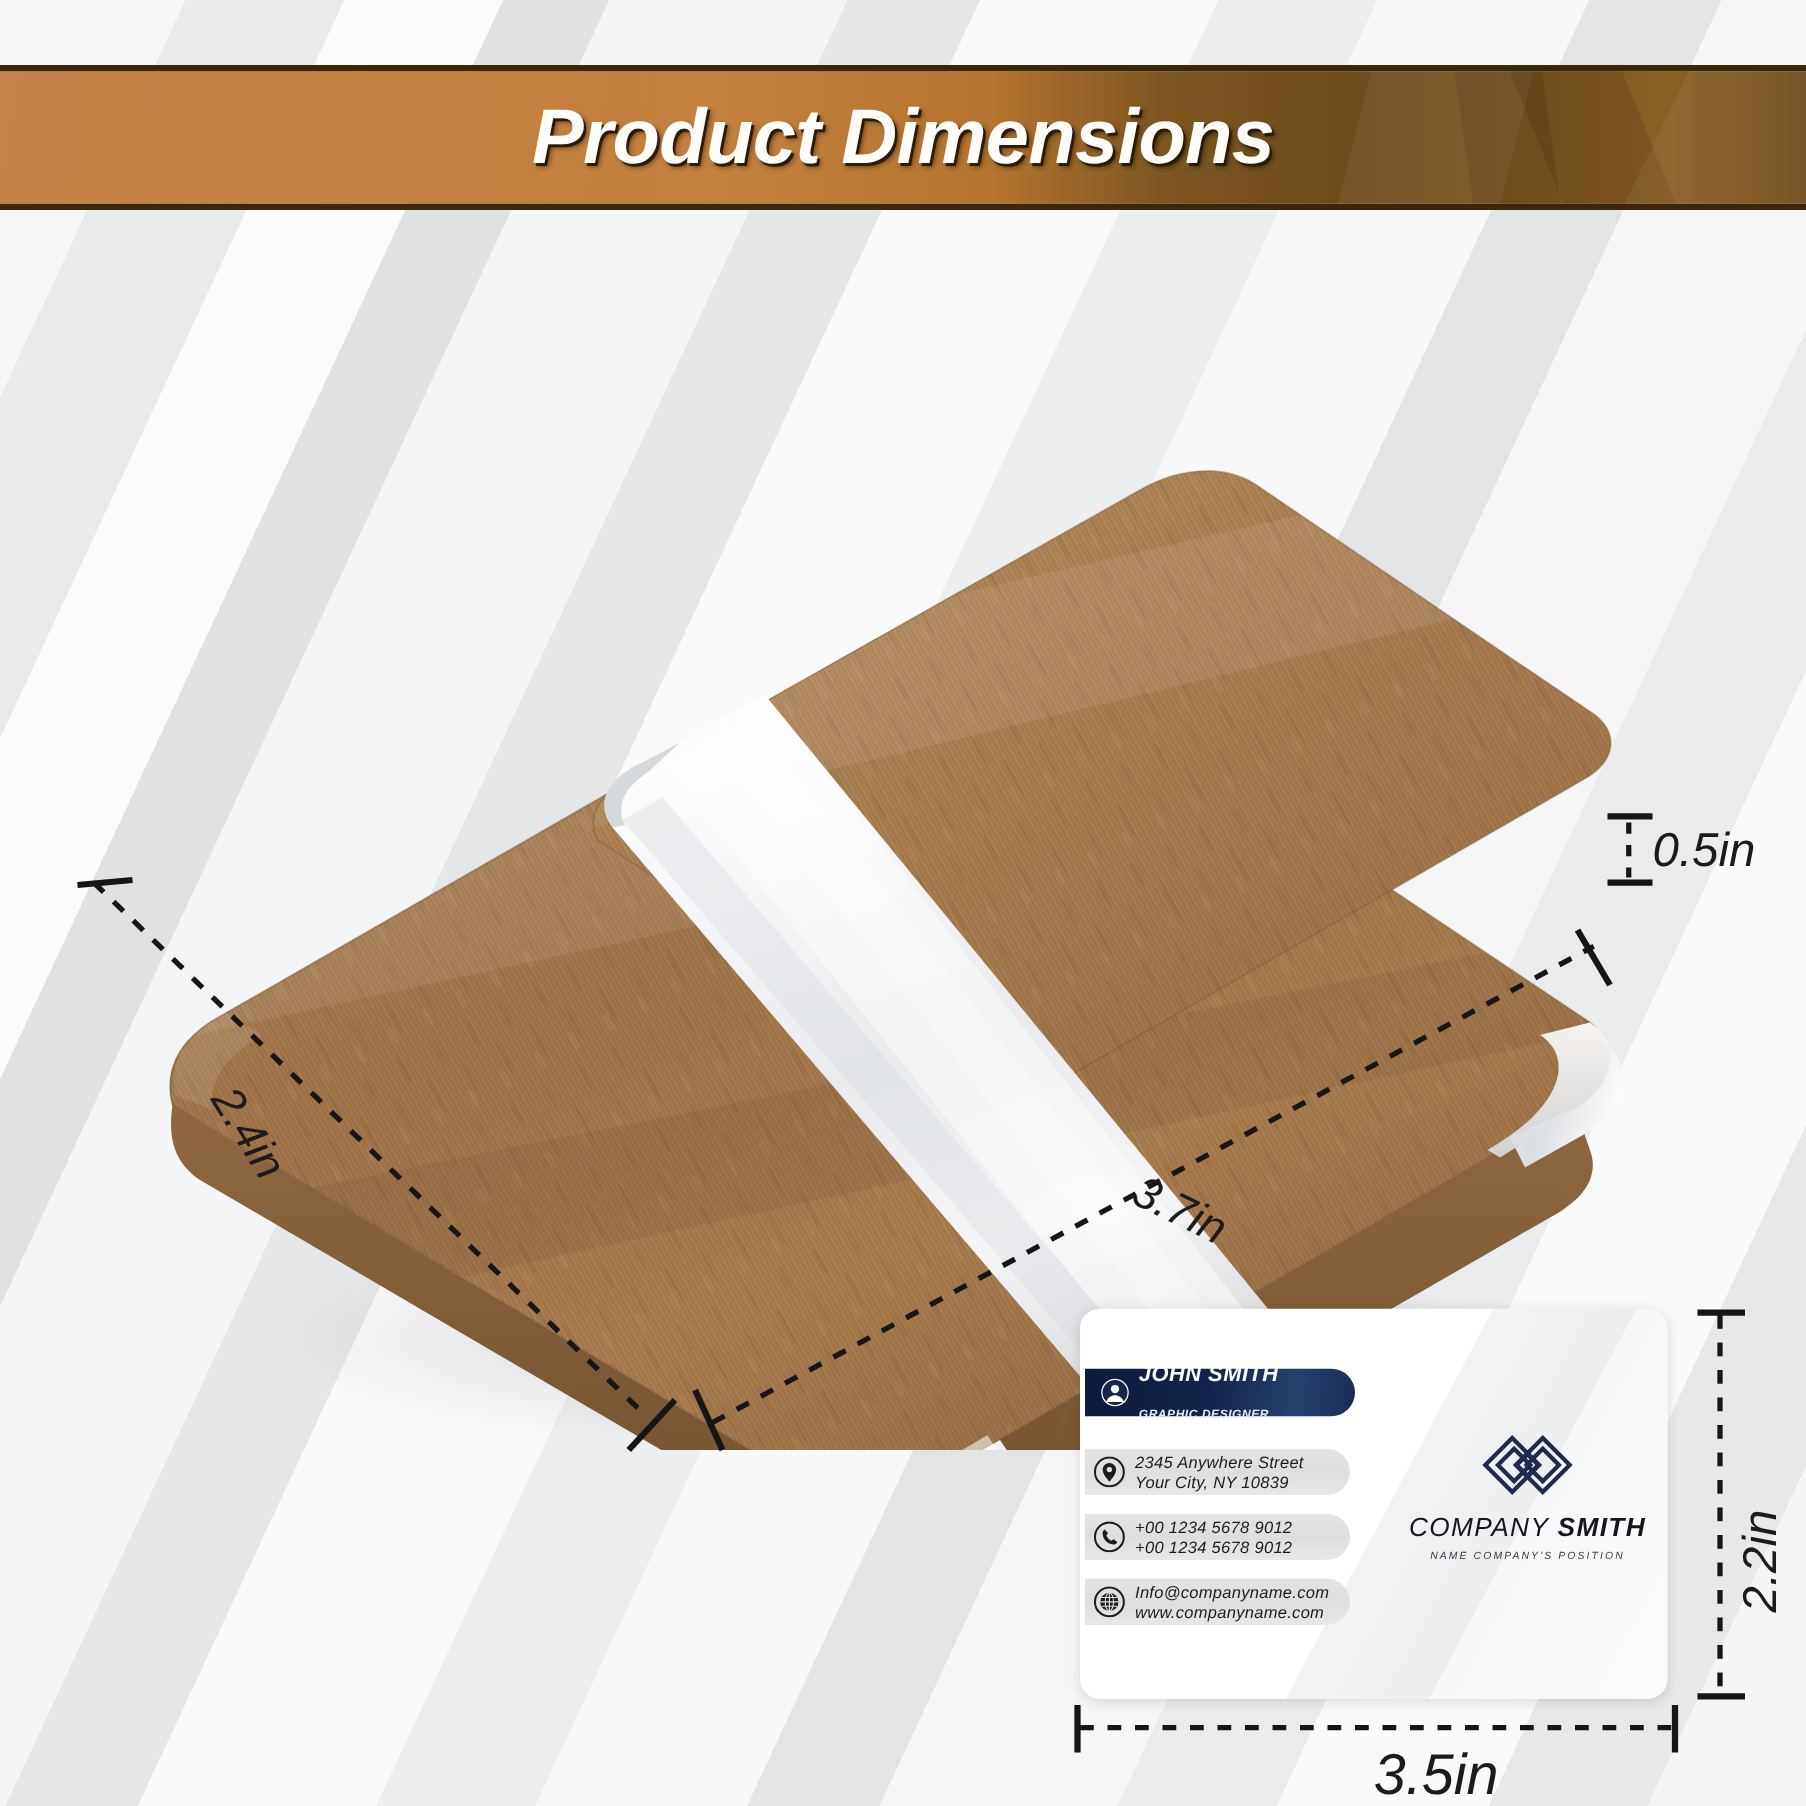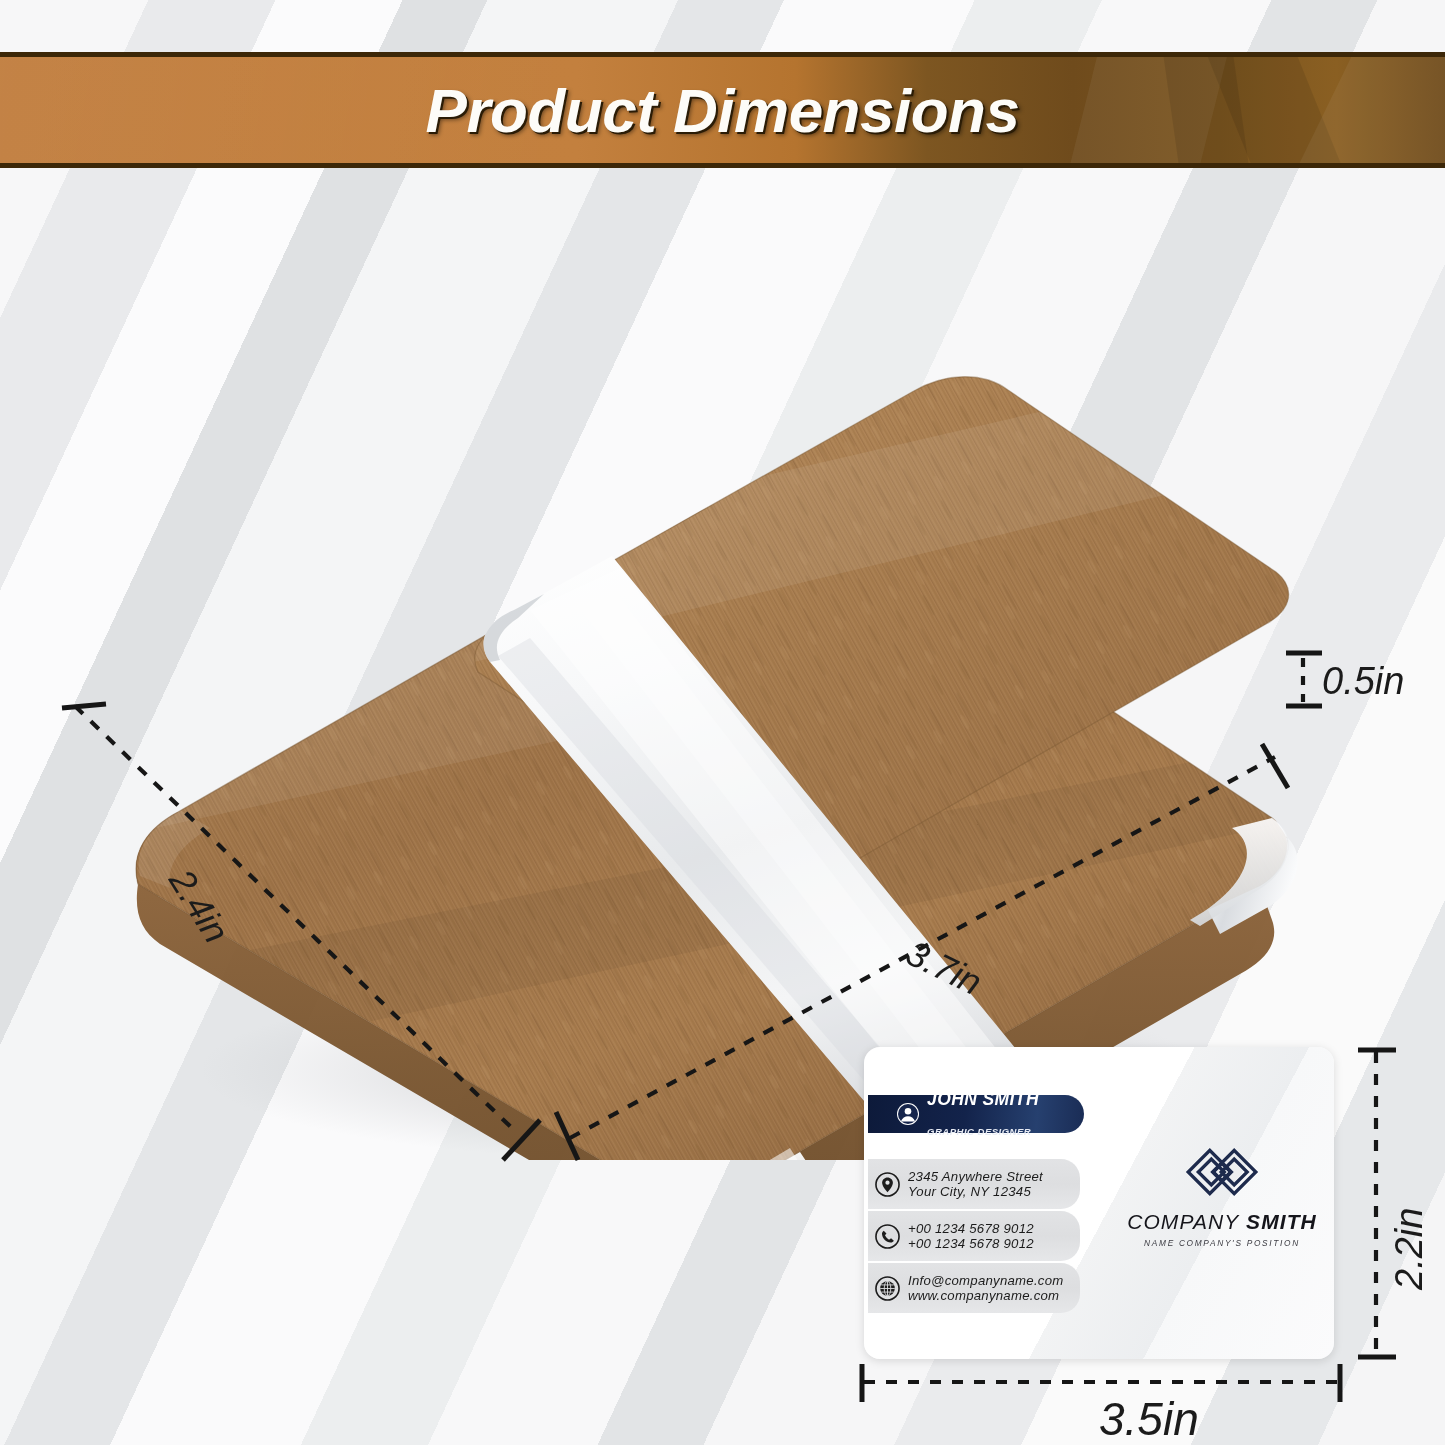--- a/index.html
+++ b/index.html
@@ -141,21 +141,21 @@
   #name-badge {
     position: absolute;
     left: 4px;
     top: 48px;
     width: 216px;
     height: 38px;
     border-radius: 0 19px 19px 0;
     background: linear-gradient(95deg, #0d1a3a 0%, #13234b 45%, #26406f 78%, #1a2c55 100%);
     display: flex;
     align-items: center;
-    padding-left: 28px;
+    padding-left: 12px;
   }
   #avatar-icon { width: 24px; height: 24px; flex: 0 0 24px; }
   #name-text { margin-left: 7px; line-height: 1; }
   #card-name {
     display: block;
     color: #ffffff;
     font-size: 17.5px;
     font-weight: bold;
     letter-spacing: 0.4px;
   }
@@ -165,21 +165,21 @@
     font-size: 9.6px;
     font-weight: bold;
     letter-spacing: 0.45px;
     margin-top: 19px;
   }
 
   .info-pill {
     position: absolute;
     left: 4px;
     width: 212px;
-    height: 50px;
+    height: 37px;
     border-radius: 0 19px 19px 0;
     background: linear-gradient(180deg, #e2e3e5 0%, #dddee0 50%, #e6e7e9 100%);
     display: flex;
     align-items: center;
     padding-left: 7px;
   }
   #pill-address { top: 112px; }
   #pill-phone   { top: 164px; }
   #pill-web     { top: 216px; }
 
@@ -421,21 +421,21 @@
     </div>
 
     <div class="info-pill" id="pill-address">
       <svg class="pill-icon" viewBox="0 0 26 26">
         <circle cx="13" cy="13" r="12" fill="none" stroke="#1d1d1d" stroke-width="1.7"></circle>
         <path d="M 13,5.6 C 9.9,5.6 7.4,8.1 7.4,11.2 C 7.4,15.3 13,21 13,21 C 13,21 18.6,15.3 18.6,11.2 C 18.6,8.1 16.1,5.6 13,5.6 Z" fill="#1d1d1d"></path>
         <circle cx="13" cy="11.1" r="2.2" fill="#e2e3e5"></circle>
       </svg>
       <div class="pill-text">
         <span>2345 Anywhere Street</span>
-        <span>Your City, NY 12345</span>
+        <span>Your City, NY 10839</span>
       </div>
     </div>
 
     <div class="info-pill" id="pill-phone">
       <svg class="pill-icon" viewBox="0 0 26 26">
         <circle cx="13" cy="13" r="12" fill="none" stroke="#1d1d1d" stroke-width="1.7"></circle>
         <path d="M 9.1,6.9 C 7.9,7.7 7.1,9.1 7.3,10.6 C 7.9,15.3 11.6,18.9 16.2,19.3
                  C 17.6,19.4 18.9,18.6 19.6,17.4 L 16.7,14.9 L 14.6,16.3
                  C 12.7,15.2 11.3,13.7 10.4,11.8 L 11.9,9.8 Z" fill="#1d1d1d"></path>
       </svg>

